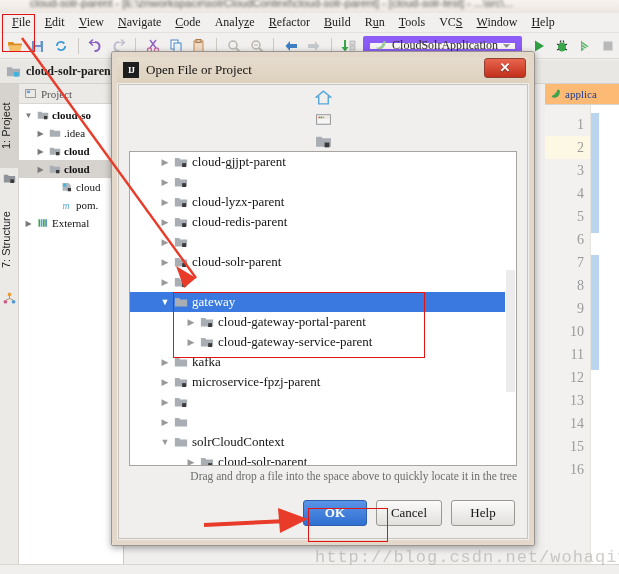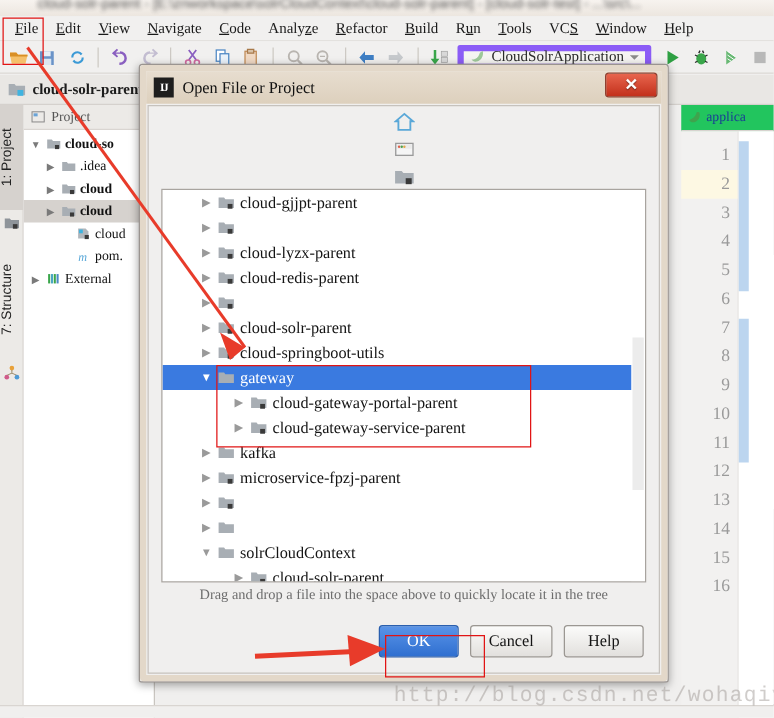--- a/index.html
+++ b/index.html
@@ -39,21 +39,21 @@
   .ide-toolbar {
     position: absolute; left: 0; top: 33px; width: 619px; height: 26px;
     background: #f1f0ef; border-bottom: 1px solid #dcd9d5;
     display: flex; align-items: center; padding-left: 4px; gap: 2px;
   }
   .tb-btn { width: 22px; height: 22px; display: flex; align-items: center; justify-content: center; }
   .tb-sep { width: 1px; height: 16px; background: #cdc9c4; margin: 0 4px; }
   .run-config {
     display: flex; align-items: center; gap: 4px;
     height: 20px; padding: 0 4px 0 3px;
-    border: 5px solid #8b5cf6; border-radius: 2px; background: #f5f4f2;
+    border: 7px solid #8b5cf6; border-radius: 2px; background: #f5f4f2;
     margin-left: 2px;
   }
   .run-config .label {
     font-size: 12px; color: #2b2b2b; font-family: "Liberation Serif", serif;
     white-space: nowrap;
   }
 
   
   .left-strip {
     position: absolute; left: 0; top: 84px; width: 19px; height: 490px;
@@ -91,21 +91,21 @@
     font-family: "Liberation Serif", serif;
   }
   .prow.sel { background: #d6d2ce; }
   .prow .tw { width: 11px; flex: 0 0 11px; text-align: center; color: #7a7a7a; font-size: 8px; }
   .prow .lbl { color: #111; }
   .prow .lbl.b { font-weight: bold; }
 
   
   .editor-tabbar {
     position: absolute; left: 545px; top: 84px; width: 74px; height: 21px;
-    background: #22c55e; border-bottom: 1px solid #d7d3cf;
+    background: #fdba74; border-bottom: 1px solid #d7d3cf;
     display: flex; align-items: center; gap: 3px; padding-left: 4px; overflow: hidden;
   }
   .editor-tabbar .tname { font-size: 11px; color: #1b3f94; white-space: nowrap;
     font-family: "Liberation Serif", serif; }
   .gutter {
     position: absolute; left: 545px; top: 105px; width: 46px; height: 469px;
     background: #f2f1f0; border-right: 1px solid #e6e4e1;
     padding-top: 8px;
   }
   .lnum {
@@ -188,37 +188,37 @@
   .trow {
     height: 20px; display: flex; align-items: center;
     white-space: nowrap; font-size: 13px;
     font-family: "Liberation Serif", serif; color: #141414;
   }
   .trow.sel { background: #3a7ae0; color: #fff; }
   .tw2 { width: 18px; flex: 0 0 18px; text-align: center; color: #9a9a9a; font-size: 9px; }
   .trow.sel .tw2 { color: #fff; }
   .drag-hint {
     position: absolute; left: 10px; right: 10px; bottom: 52px; height: 16px;
-    text-align: center; font-size: 11.5px; color: #6d6d6d;
+    text-align: right; font-size: 11.5px; color: #6d6d6d;
     font-family: "Liberation Serif", serif;
   }
   .btn-row {
     position: absolute; right: 12px; bottom: 12px; display: flex; gap: 9px;
   }
   .btn {
     min-width: 64px; height: 26px; padding: 0 14px;
     display: flex; align-items: center; justify-content: center;
     border: 1px solid #9b9792; border-radius: 3px;
     background: linear-gradient(#fbfbfa, #e2e0dd);
     font-size: 13px; color: #141414;
     font-family: "Liberation Serif", serif;
   }
   .btn.primary {
     background: linear-gradient(#5a94e8, #2f6fd0);
-    border-color: #2a5fae; color: #fff; font-weight: normal;
+    border-color: #2a5fae; color: #fff; font-weight: bold;
   }
 
   
   .vscroll {
     position: absolute; right: 0; top: 0; width: 11px; bottom: 0;
     background: #fff;
   }
   .vthumb { position: absolute; left: 1px; width: 9px; background: #ececec; }
 
   
@@ -627,21 +627,20 @@
                 <rect x="9.3" y="9.3" width="4.4" height="4.4" fill="#3a3a3a"></rect>
               </svg>
               <span style="margin-left:4px">cloud-solr-parent</span>
             </div>
             <div class="trow" style="padding-left: 26px;">
               <span class="tw2">▶</span>
               <svg class="ico" width="14" height="14" viewBox="0 0 16 16">
                 <path d="M1 3.5h5l1.2 1.6H15V13H1z" fill="#a8aeb4"></path>
                 <rect x="9.3" y="9.3" width="4.4" height="4.4" fill="#3a3a3a"></rect>
               </svg>
-              <span style="margin-left:4px">cloud-springboot-utils</span>
             </div>
             <div class="trow sel" style="padding-left: 26px;">
               <span class="tw2">▼</span>
               <svg class="ico" width="14" height="14" viewBox="0 0 16 16">
                 <path d="M1 3.5h5l1.2 1.6H15V13H1z" fill="#a8aeb4"></path>
               </svg>
               <span style="margin-left:4px">gateway</span>
             </div>
             <div class="trow" style="padding-left: 52px;">
               <span class="tw2">▶</span>

